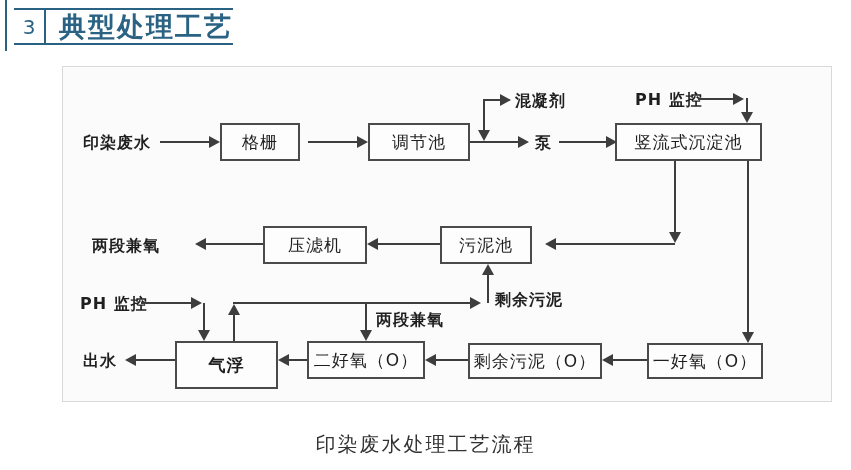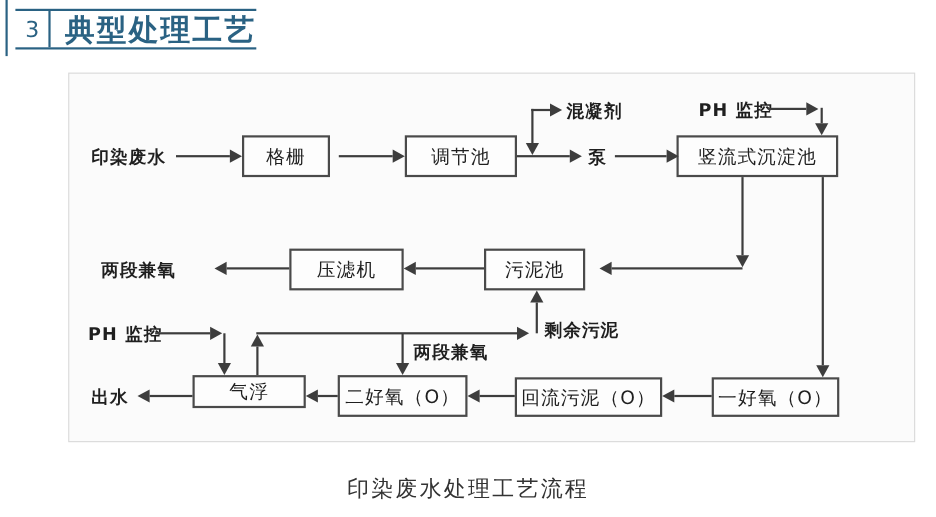--- a/index.html
+++ b/index.html
@@ -57,23 +57,23 @@
   <div id="header-divider"></div>
   <div id="section-title">典型处理工艺</div>
 </div>
 
 <div id="flow-diagram">
     <div class="fbox" style="left: 157px; top: 56px; width: 80px; height: 38px;">格栅</div>
     <div class="fbox" style="left: 305px; top: 56px; width: 102px; height: 38px;">调节池</div>
     <div class="fbox" style="left: 552px; top: 56px; width: 147px; height: 38px;">竖流式沉淀池</div>
     <div class="fbox" style="left: 200px; top: 159px; width: 104px; height: 38px; text-align: center;">压滤机</div>
     <div class="fbox" style="left: 377px; top: 159px; width: 92px; height: 38px;">污泥池</div>
-    <div class="fbox" style="left: 112px; top: 274px; width: 103px; height: 30px;">气浮</div>
+    <div class="fbox" style="left: 112px; top: 274px; width: 103px; height: 48px; font-weight: bold;">气浮</div>
     <div class="fbox" style="left: 244px; top: 274px; width: 118px; height: 38px;">二好氧（O）</div>
-    <div class="fbox" style="left: 405px; top: 276px; width: 134px; height: 36px;">回流污泥（O）</div>
+    <div class="fbox" style="left: 405px; top: 276px; width: 134px; height: 36px;">剩余污泥（O）</div>
     <div class="fbox" style="left: 584px; top: 276px; width: 116px; height: 36px;">一好氧（O）</div>
     <div class="flabel" style="left: 20px; top: 66px;">印染废水</div>
     <div class="flabel" style="left: 452px; top: 24px;">混凝剂</div>
     <div class="flabel" style="left: 472px; top: 66px;">泵</div>
     <div class="flabel" style="left: 572px; top: 23px;">PH 监控</div>
     <div class="flabel" style="left: 29px; top: 169px;">两段兼氧</div>
     <div class="flabel" style="left: 432px; top: 203px; margin-top: 20px;">剩余污泥</div>
     <div class="flabel" style="left: 17px; top: 227px;">PH 监控</div>
     <div class="flabel" style="left: 313px; top: 243px;">两段兼氧</div>
     <div class="flabel" style="left: 20px; top: 284px;">出水</div>

